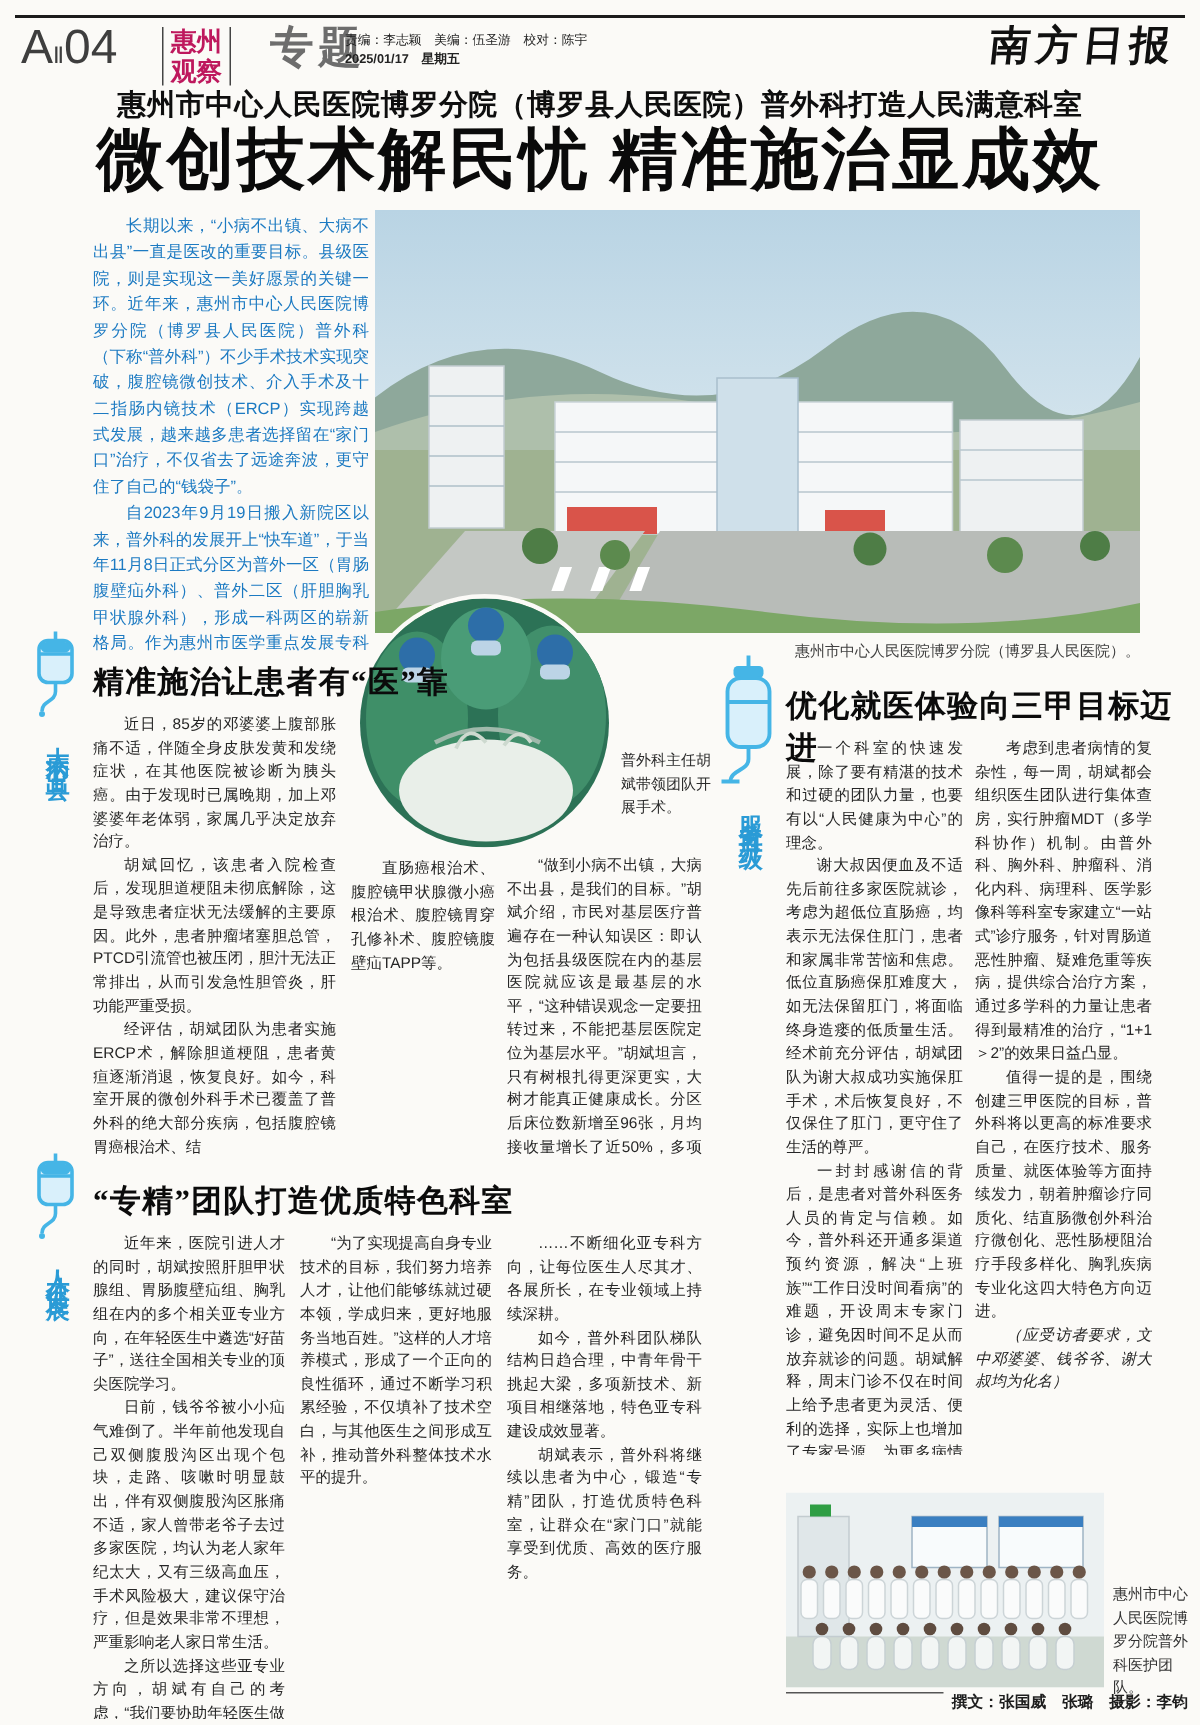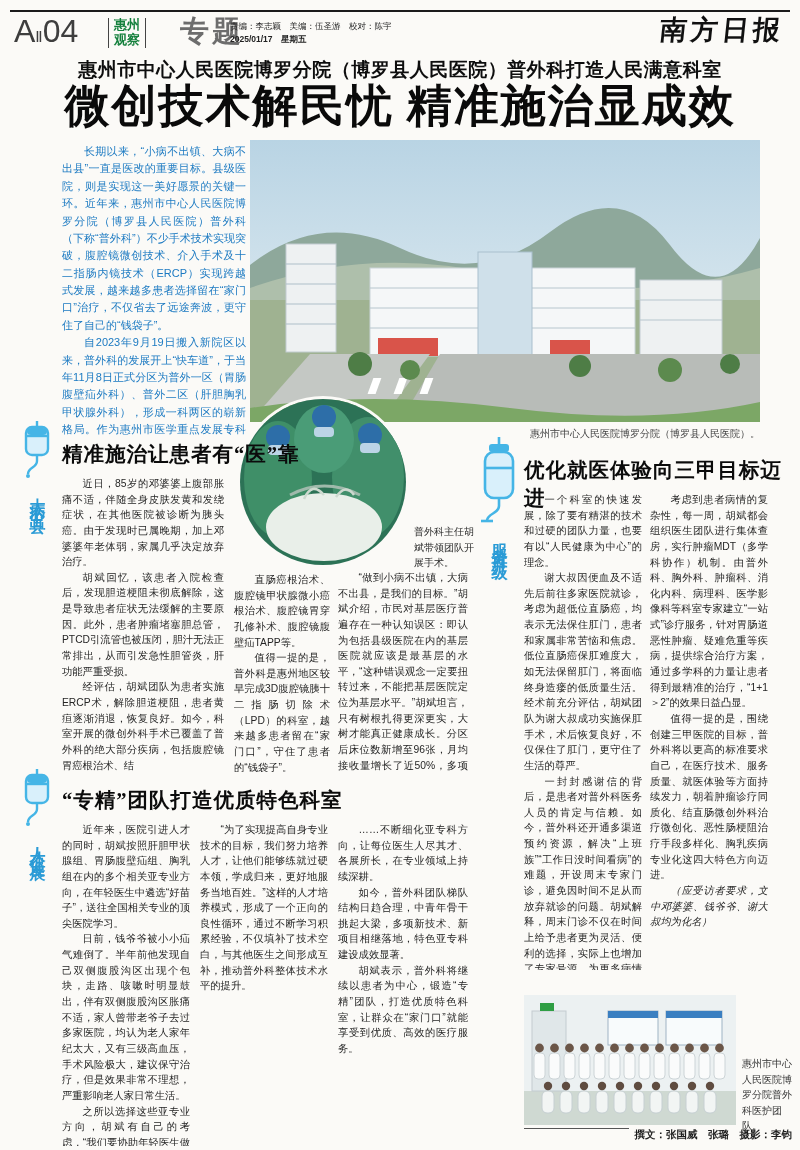--- a/index.html
+++ b/index.html
@@ -11,21 +11,21 @@
     color:#222;
     overflow:hidden;
   }
   .toprule { position:absolute; left:10px; right:10px; top:10px; height:2px; background:#1b1b1b; }
 
   
   .masthead { position:absolute; left:14px; right:14px; top:15px; height:38px; }
   .edition { position:absolute; left:0; top:-2px; font-size:32px; color:#3e3e3e; letter-spacing:0; }
   .edition .sub { font-size:15px; }
   .section-box {
-    position:absolute; left:94px; top:3px; font-size:13px; font-weight:bold; color:#15803d;
+    position:absolute; left:94px; top:3px; font-size:17px; font-weight:bold; color:#be185d;
     line-height:1.15; text-align:center; padding:0 5px;
     border-left:1px solid #444; border-right:1px solid #444;
   }
   .col-type { position:absolute; left:138px; top:-3px; font-size:29px; font-weight:bold; color:#6d6d6d; letter-spacing:3px;margin-left:28px; }
   .credits { position:absolute; left:216px; top:5px; font-size:8.5px; color:#222; line-height:1.5; }
   .credits .date { font-weight:bold; }
   .paper-logo {
     position:absolute; right:2px; top:-3px; font-size:27px; font-weight:bold; color:#101010;
     font-family:"Liberation Serif", serif; letter-spacing:4px; transform:skewX(-6deg);
   }
@@ -39,21 +39,21 @@
   
   .lead { position:absolute; left:62px; top:143px; width:184px; height:292px;
     font-size:11px; line-height:1.58; color:#1c7ac2; text-align:justify; overflow:hidden; }
   .lead p { text-indent:2em; }
   .hospital-photo { position:absolute; left:250px; top:140px; width:510px; height:282px; }
   .photo-caption { position:absolute; left:250px; top:427px; width:510px; text-align:right;
     font-size:10px; color:#3f3f3f; }
   .circle-photo { position:absolute; left:240px; top:399px; width:166px; height:166px;
     border-radius:50%; overflow:hidden; box-shadow:0 0 0 3px #fbfaf7; }
   .circle-caption { position:absolute; left:414px; top:500px; width:64px;
-    font-size:10px; line-height:1.55; color:#2b2b2b;margin-top:24px; }
+    font-size:10px; line-height:1.55; color:#2b2b2b; }
 
   
   .rail { position:absolute; width:46px; display:flex; flex-direction:column; align-items:center; gap:7px; }
   .rail-label { writing-mode:vertical-rl; text-orientation:upright; font-size:16px; font-weight:bold;
     color:#2a9bd6; letter-spacing:5px; }
   .rail1 { left:14px; top:420px; }
   .rail2 { left:14px; top:768px; }
   .rail3 { left:476px; top:436px; }
 
   
@@ -210,21 +210,20 @@
 </div>
 
 <div class="sec-head h1">精准施治让患者有“医”靠</div>
 <div class="col s1c1">
     <p>近日，85岁的邓婆婆上腹部胀痛不适，伴随全身皮肤发黄和发绕症状，在其他医院被诊断为胰头癌。由于发现时已属晚期，加上邓婆婆年老体弱，家属几乎决定放弃治疗。</p>
     <p>胡斌回忆，该患者入院检查后，发现胆道梗阻未彻底解除，这是导致患者症状无法缓解的主要原因。此外，患者肿瘤堵塞胆总管，PTCD引流管也被压闭，胆汁无法正常排出，从而引发急性胆管炎，肝功能严重受损。</p>
     <p>经评估，胡斌团队为患者实施ERCP术，解除胆道梗阻，患者黄疸逐渐消退，恢复良好。如今，科室开展的微创外科手术已覆盖了普外科的绝大部分疾病，包括腹腔镜胃癌根治术、结</p>
   </div>
 <div class="col s1c2">
     <p>直肠癌根治术、腹腔镜甲状腺微小癌根治术、腹腔镜胃穿孔修补术、腹腔镜腹壁疝TAPP等。</p>
-    <p>值得一提的是，普外科是惠州地区较早完成3D腹腔镜胰十二指肠切除术（LPD）的科室，越来越多患者留在“家门口”，守住了患者的“钱袋子”。</p>
   </div>
 <div class="col s1c3">
     <p>“做到小病不出镇，大病不出县，是我们的目标。”胡斌介绍，市民对基层医疗普遍存在一种认知误区：即认为包括县级医院在内的基层医院就应该是最基层的水平，“这种错误观念一定要扭转过来，不能把基层医院定位为基层水平。”胡斌坦言，只有树根扎得更深更实，大树才能真正健康成长。分区后床位数新增至96张，月均接收量增长了近50%，多项技术在市内领先，部分技术省内先进。</p>
   </div>
 
 <div class="sec-head h2">“专精”团队打造优质特色科室</div>
 <div class="col s2c1">
     <p>近年来，医院引进人才的同时，胡斌按照肝胆甲状腺组、胃肠腹壁疝组、胸乳组在内的多个相关亚专业方向，在年轻医生中遴选“好苗子”，送往全国相关专业的顶尖医院学习。</p>
     <p>日前，钱爷爷被小小疝气难倒了。半年前他发现自己双侧腹股沟区出现个包块，走路、咳嗽时明显鼓出，伴有双侧腹股沟区胀痛不适，家人曾带老爷子去过多家医院，均认为老人家年纪太大，又有三级高血压，手术风险极大，建议保守治疗，但是效果非常不理想，严重影响老人家日常生活。</p>
     <p>之所以选择这些亚专业方向，胡斌有自己的考虑，“我们要协助年轻医生做好职业规划，引导他们带着具体问题去学习，为患者提供更安全、有效、优质的诊疗。”</p>

